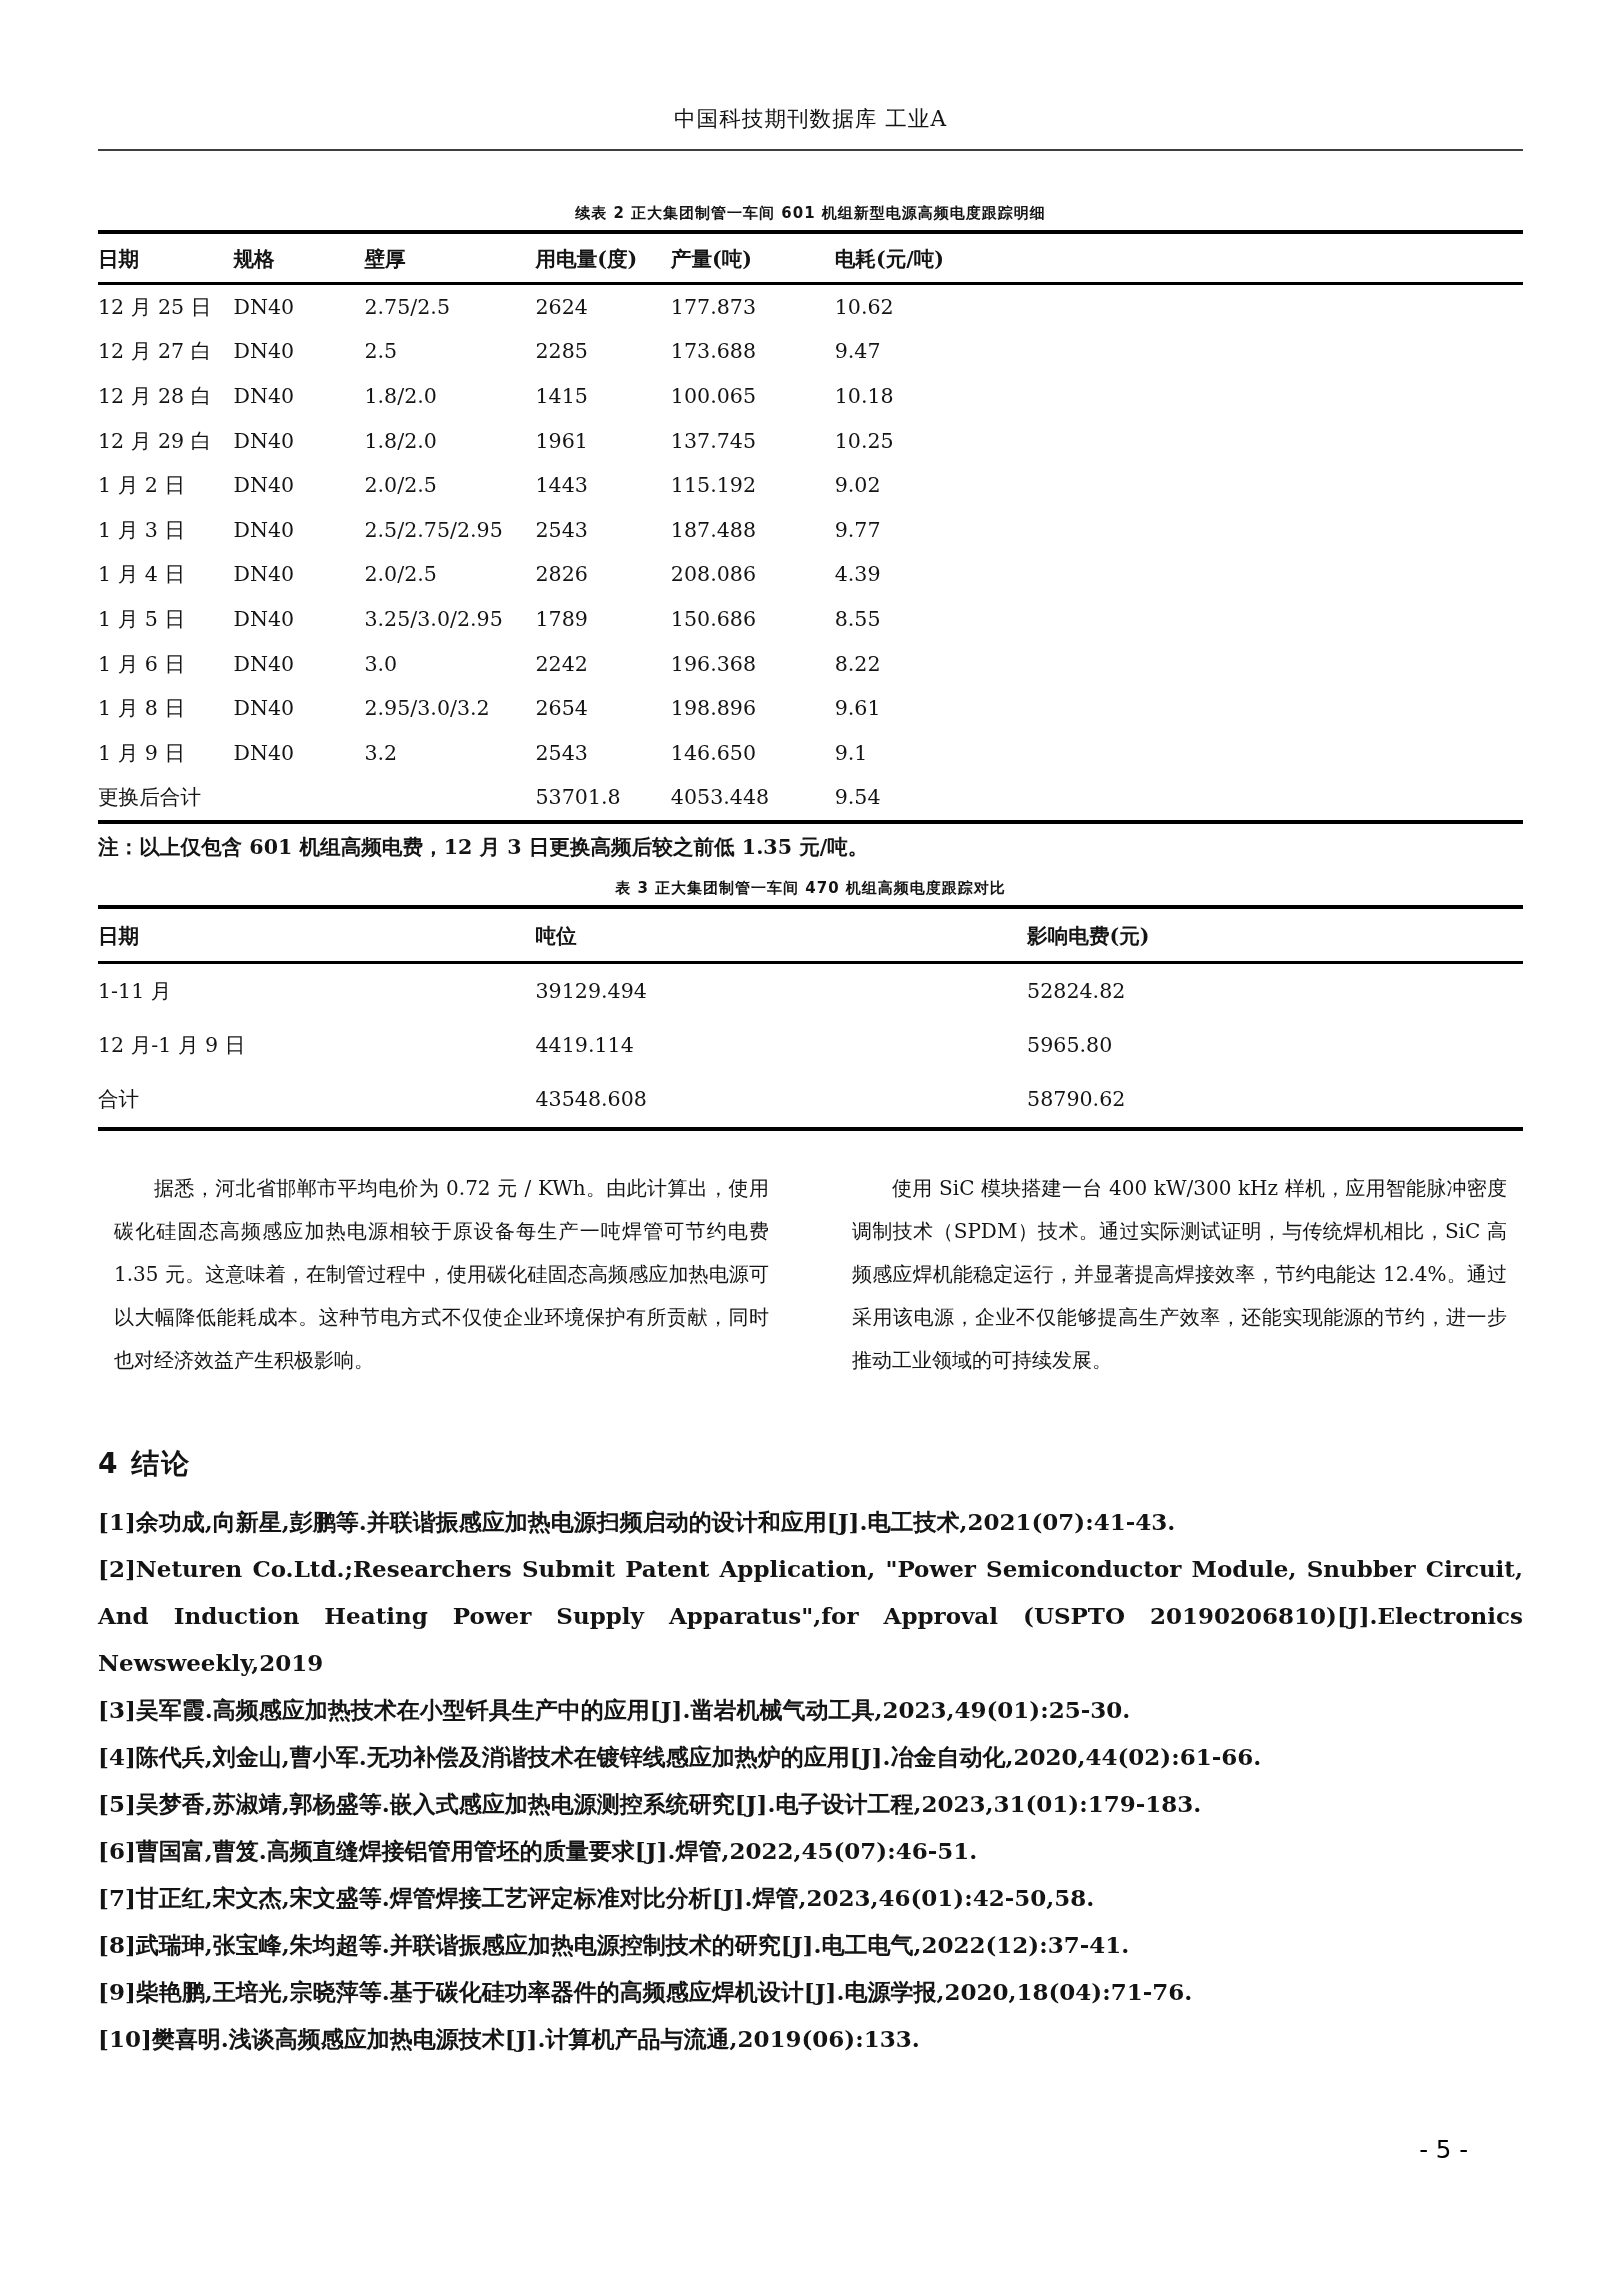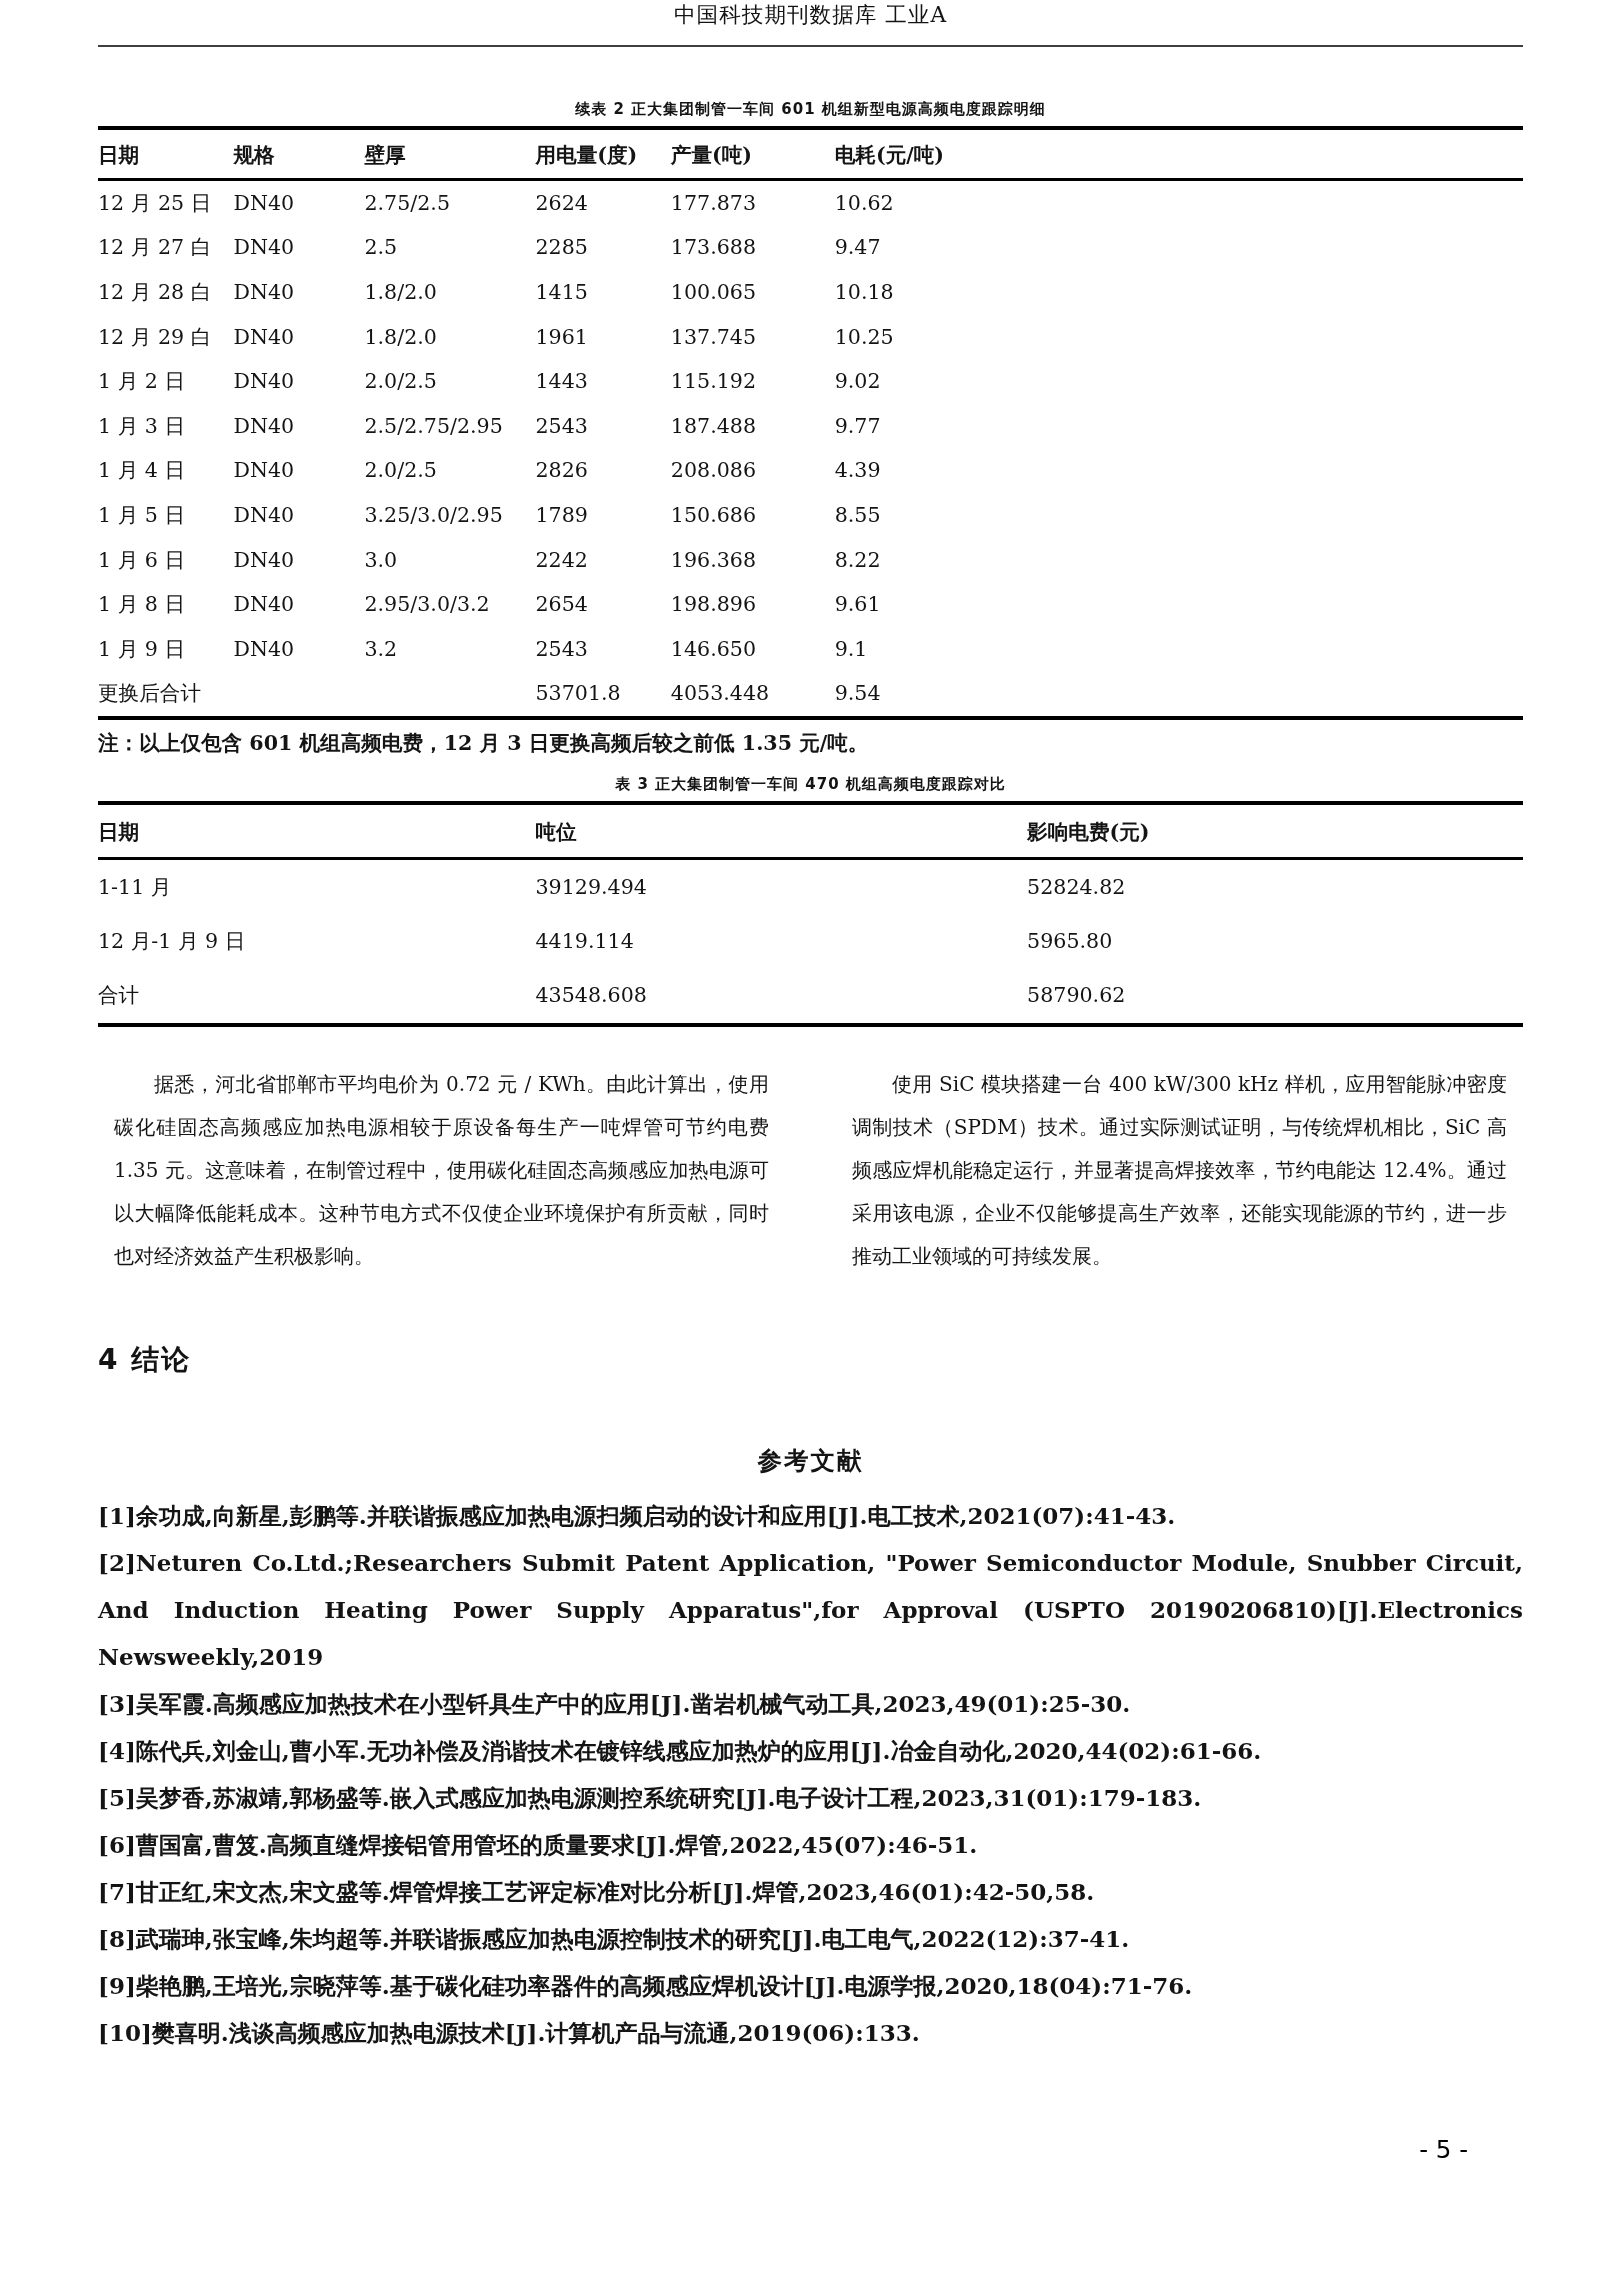--- a/index.html
+++ b/index.html
@@ -4,21 +4,21 @@
 <style>
   html,body { margin:0; padding:0; background:#e8e8e8; }
   .page {
     width:1621px; height:2293px; background:#ffffff; margin:0 auto;
     position:relative; box-sizing:border-box; overflow:hidden;
     font-family:"DejaVu Serif","Liberation Serif",serif; color:#141414;
   }
   .content { padding:0 98px; }
 
   .journal-header {
-    text-align:center; font-size:21.6px; letter-spacing:1px;
+    text-align:center; padding-top:104px; font-size:21.6px; letter-spacing:1px;
   }
   .header-rule { border:none; border-top:2.9px solid #3f3f3f; margin:15.7px 0 0 0; }
 
   .tbl-title {
     text-align:center; font-family:"DejaVu Sans","Liberation Sans",sans-serif;
     font-weight:bold; font-size:15px; letter-spacing:1px;
   }
   .t2-title { margin-top:53px; }
   .t3-title { margin-top:17.6px; }
 
@@ -239,21 +239,20 @@
       </tbody>
     </table>
 
     <div class="two-col">
       <p>据悉，河北省邯郸市平均电价为 0.72 元 / KWh。由此计算出，使用碳化硅固态高频感应加热电源相较于原设备每生产一吨焊管可节约电费 1.35 元。这意味着，在制管过程中，使用碳化硅固态高频感应加热电源可以大幅降低能耗成本。这种节电方式不仅使企业环境保护有所贡献，同时也对经济效益产生积极影响。</p>
       <p>使用 SiC 模块搭建一台 400 kW/300 kHz 样机，应用智能脉冲密度调制技术（SPDM）技术。通过实际测试证明，与传统焊机相比，SiC 高频感应焊机能稳定运行，并显著提高焊接效率，节约电能达 12.4%。通过采用该电源，企业不仅能够提高生产效率，还能实现能源的节约，进一步推动工业领域的可持续发展。</p>
     </div>
 
     <h2 class="conclusion">4  结论</h2>
 
-    <div class="ref-heading">参考文献</div>
 
     <div class="references">
       <div>[1]余功成,向新星,彭鹏等.并联谐振感应加热电源扫频启动的设计和应用[J].电工技术,2021(07):41-43.</div>
       <div>[2]Neturen Co.Ltd.;Researchers Submit Patent Application, "Power Semiconductor Module, Snubber Circuit, And Induction Heating Power Supply Apparatus",for Approval (USPTO 20190206810)[J].Electronics Newsweekly,2019</div>
       <div>[3]吴军霞.高频感应加热技术在小型钎具生产中的应用[J].凿岩机械气动工具,2023,49(01):25-30.</div>
       <div>[4]陈代兵,刘金山,曹小军.无功补偿及消谐技术在镀锌线感应加热炉的应用[J].冶金自动化,2020,44(02):61-66.</div>
       <div>[5]吴梦香,苏淑靖,郭杨盛等.嵌入式感应加热电源测控系统研究[J].电子设计工程,2023,31(01):179-183.</div>
       <div>[6]曹国富,曹笈.高频直缝焊接铝管用管坯的质量要求[J].焊管,2022,45(07):46-51.</div>
       <div>[7]甘正红,宋文杰,宋文盛等.焊管焊接工艺评定标准对比分析[J].焊管,2023,46(01):42-50,58.</div>
       <div>[8]武瑞珅,张宝峰,朱均超等.并联谐振感应加热电源控制技术的研究[J].电工电气,2022(12):37-41.</div>

